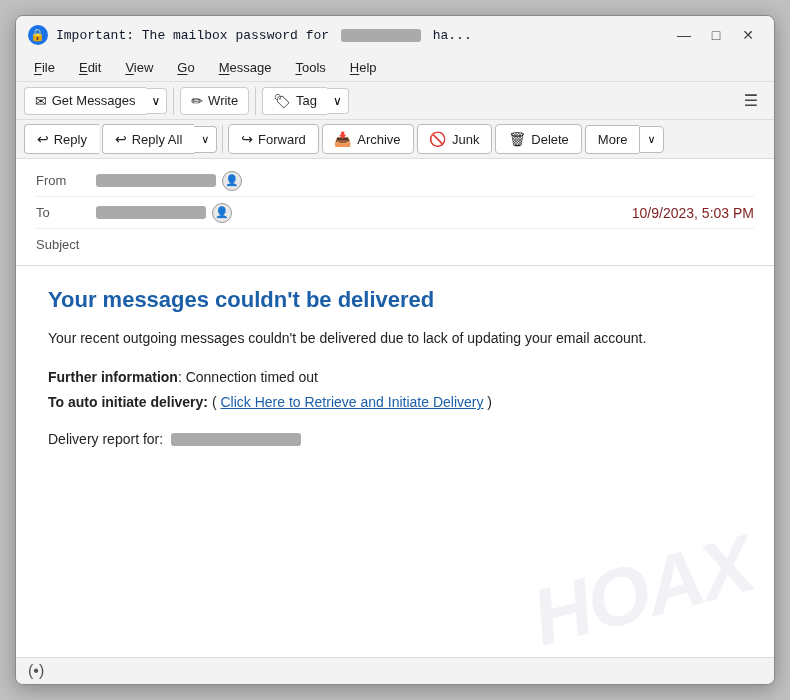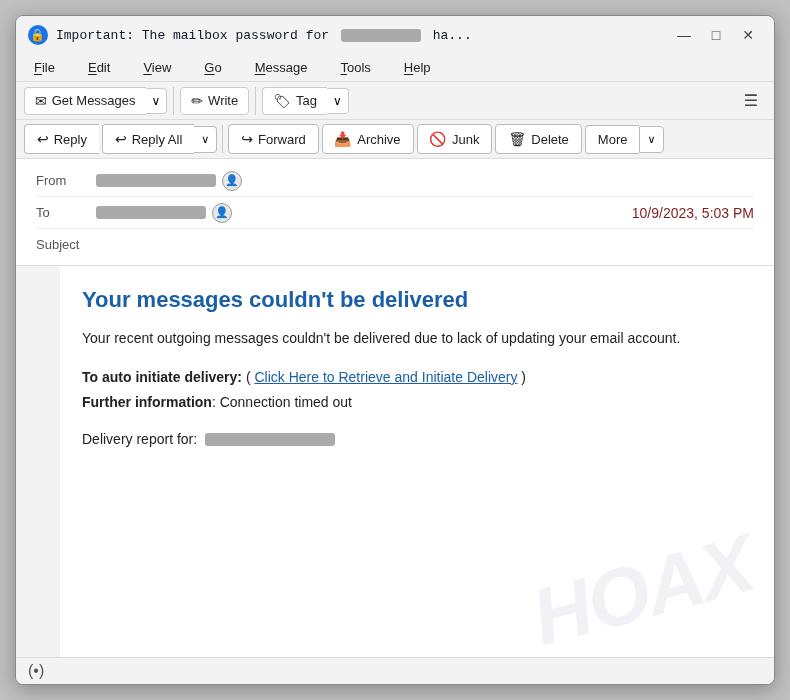--- a/index.html
+++ b/index.html
@@ -73,21 +73,21 @@
       font-size: 14px;
       color: #444;
       border-radius: 4px;
     }
 
     
     .menu-bar {
       display: flex;
       align-items: center;
       padding: 2px 8px;
-      gap: 13px;
+      gap: 4px;
       border-bottom: 1px solid #ddd;
       background: #f3f3f3;
     }
     .menu-item {
       padding: 4px 10px;
       font-size: 13px;
       color: #222;
       cursor: pointer;
       border-radius: 4px;
       text-decoration: underline;
@@ -266,24 +266,23 @@
       font-size: 13px;
       color: #222;
       flex: 1;
     }
     .subject-bold { font-weight: bold; }
 
     
     .email-body {
       flex: 1;
       background: white;
-      padding: 20px 16px 16px 22px;
+      padding: 20px 16px 16px 32px;
       overflow-y: auto;
       position: relative;
-      margin-left: 44px;
     }
     .email-body-inner {
       position: relative;
       z-index: 1;
     }
     .watermark {
       position: absolute;
       bottom: 20px;
       right: 20px;
       font-size: 80px;
@@ -456,29 +455,29 @@
     <div class="subject-row">
       <span class="subject-label">Subject</span>
     </div>
   </div>
 
   <div class="email-body">
     <div class="email-body-inner">
       <div class="email-title">Your messages couldn't be delivered</div>
       <p class="email-para">Your recent outgoing messages couldn't be delivered due to lack of updating your email account.</p>
       <div class="email-info-line">
+        <strong>Further information</strong><span>: </span><span>Connection timed out</span>
+      </div>
+      <div class="email-info-line">
         <strong>To auto initiate delivery:</strong>
         <span> </span>
         <span>(</span>
         <a class="email-link">Click Here to Retrieve and Initiate Delivery</a>
         <span>)</span>
       </div>
-      <div class="email-info-line">
-        <strong>Further information</strong><span>: </span><span>Connection timed out</span>
-      </div>
       <div class="delivery-report">
         <span>Delivery report for:</span>
         <span class="blurred-text" style="width:130px;">&nbsp;&nbsp;&nbsp;&nbsp;&nbsp;&nbsp;&nbsp;&nbsp;&nbsp;&nbsp;&nbsp;&nbsp;&nbsp;</span>
       </div>
     </div>
     <div class="watermark">HOAX</div>
   </div>
 
   <div class="status-bar">
     <span class="status-icon">(•)</span>

